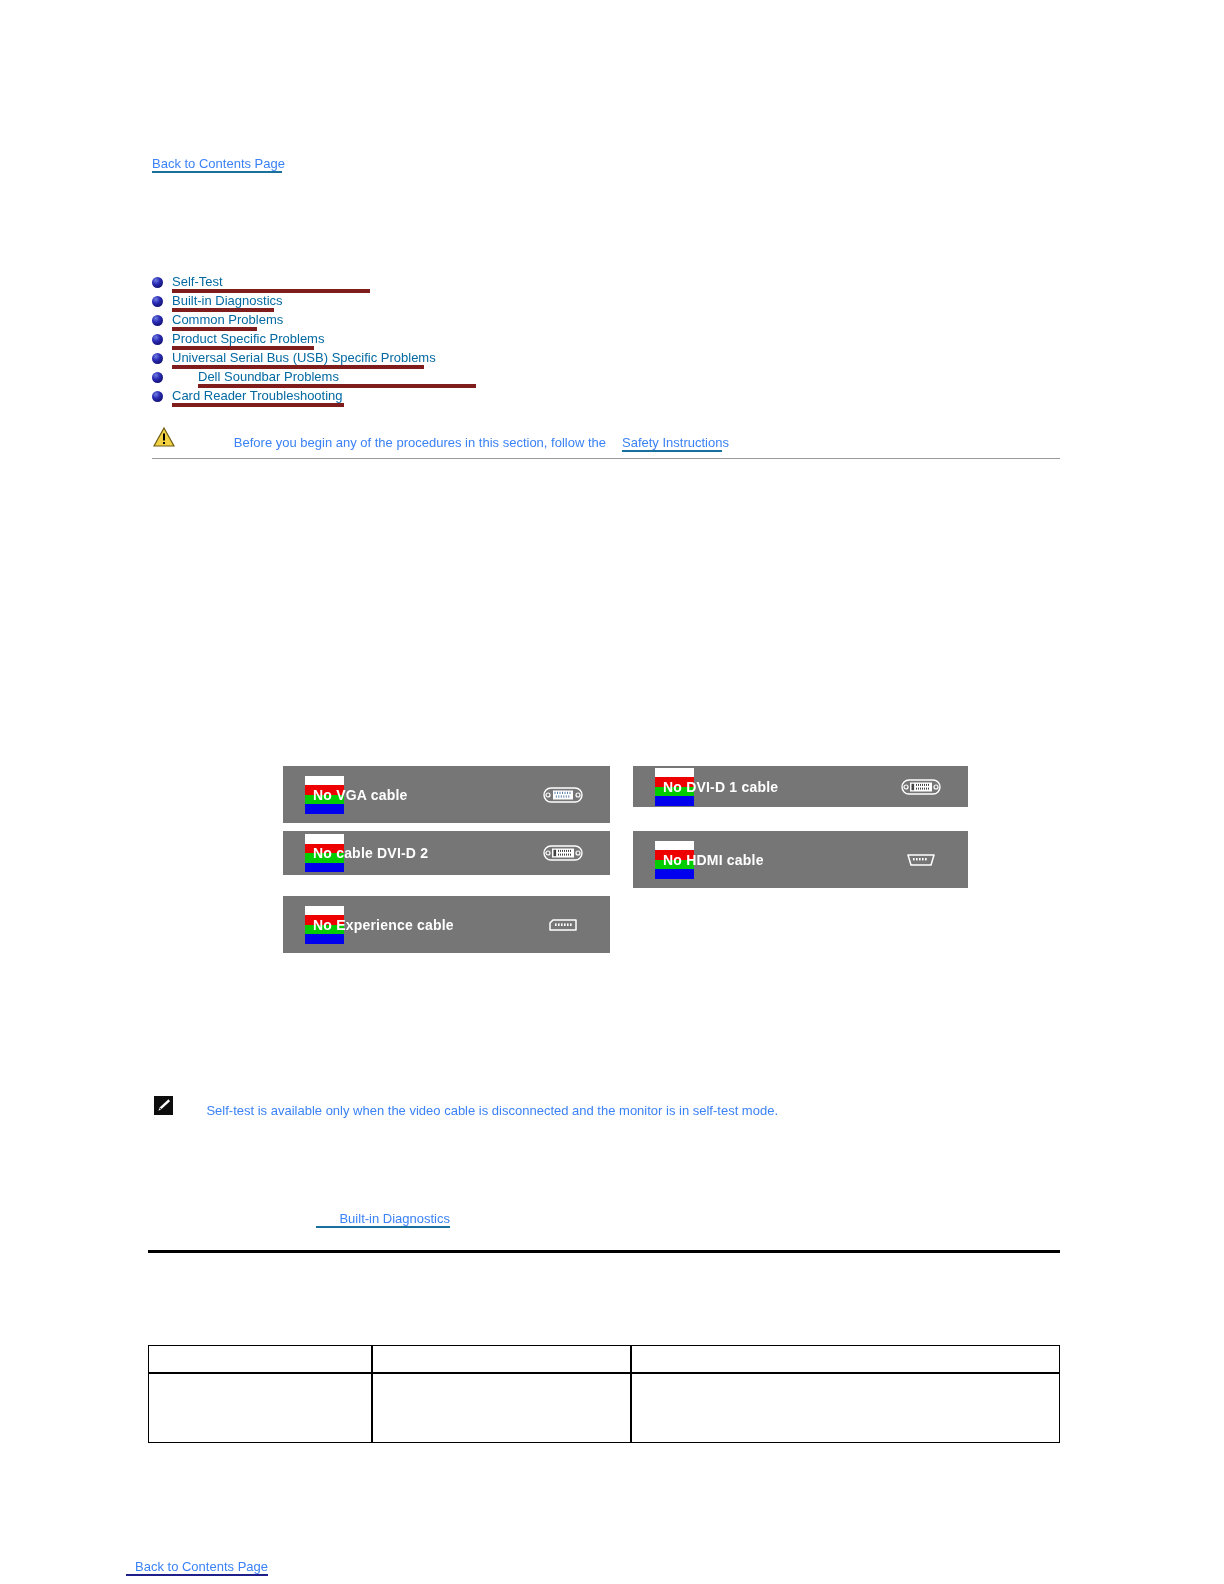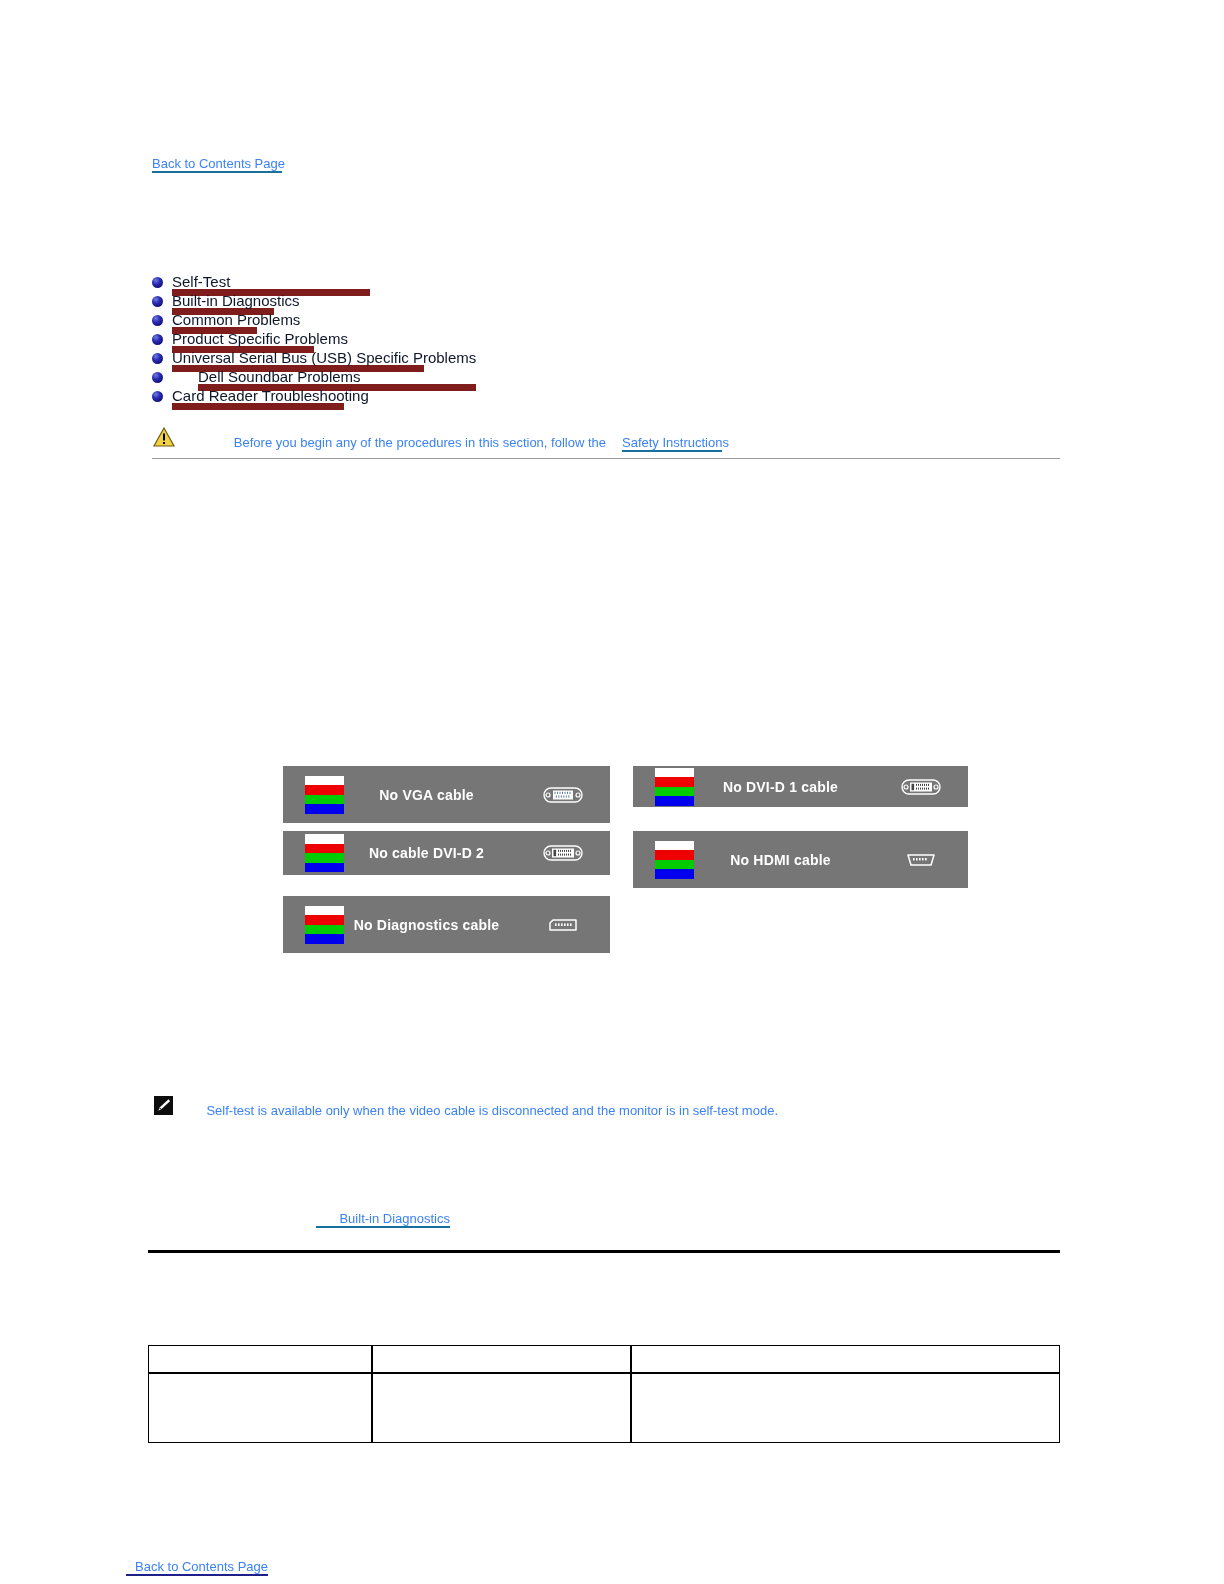--- a/index.html
+++ b/index.html
@@ -44,26 +44,26 @@
     top: 3px;
     width: 11px;
     height: 11px;
     border-radius: 50%;
     background: radial-gradient(circle at 35% 30%, #6f7fe0 0%, #2a2ab4 38%, #16167f 70%, #0a0a4a 100%);
   }
   .toc-link {
     position: absolute;
     left: 20px;
     top: 1px;
-    color: #0f172a;
+    color: #0369a1;
     text-decoration: none;
     white-space: nowrap;
-    font-size: 15px;
+    font-size: 13px;
     line-height: 14px;
-    border-bottom: 7px solid #7f1d1d;
+    border-bottom: 4px solid #7f1d1d;
     display: inline-block;
   }
 
   
   .warn-icon {
     position: absolute;
     width: 22px;
     height: 20px;
   }
   .note-icon {
@@ -108,21 +108,21 @@
   .bar-w { background: #ffffff; }
   .bar-r { background: #ee0000; }
   .bar-g { background: #00cc00; }
   .bar-b { background: #0000ee; }
 
   .osd-text {
     position: absolute;
     left: 0; right: 0;
     top: 50%;
     transform: translateY(-50%);
-    text-align: center;
+    text-align: left;
     color: #ffffff;
     font-size: 14px;
     font-weight: bold;
     letter-spacing: .2px;
     padding-left: 30px;
     padding-right: 70px;
     box-sizing: border-box;
   }
 
   .osd-conn {
@@ -332,21 +332,21 @@
   </span>
 </div>
 
 <div class="osd" style="left:283px; top:896px; width:327px; height:57px;">
   <span class="osd-bars">
     <span class="bar-w"></span>
       <span class="bar-r"></span>
       <span class="bar-g"></span>
       <span class="bar-b"></span>
   </span>
-  <span class="osd-text">No Diagnostics cable</span>
+  <span class="osd-text">No Experience cable</span>
   <span class="osd-conn">
     <svg viewBox="0 0 46 20" width="46" height="20" aria-hidden="true">
       <path d="M13 5 H36 V15 H10 V8 Z" fill="none" stroke="#ffffff" stroke-width="1.5" stroke-linejoin="round"></path>
       <g fill="#ffffff">
         <rect x="15" y="8.4" width="1.6" height="2.6"></rect>
           <rect x="18" y="8.4" width="1.6" height="2.6"></rect>
         <rect x="21" y="8.4" width="1.6" height="2.6"></rect>
           <rect x="24" y="8.4" width="1.6" height="2.6"></rect>
         <rect x="27" y="8.4" width="1.6" height="2.6"></rect>
           <rect x="30" y="8.4" width="1.6" height="2.6"></rect>

